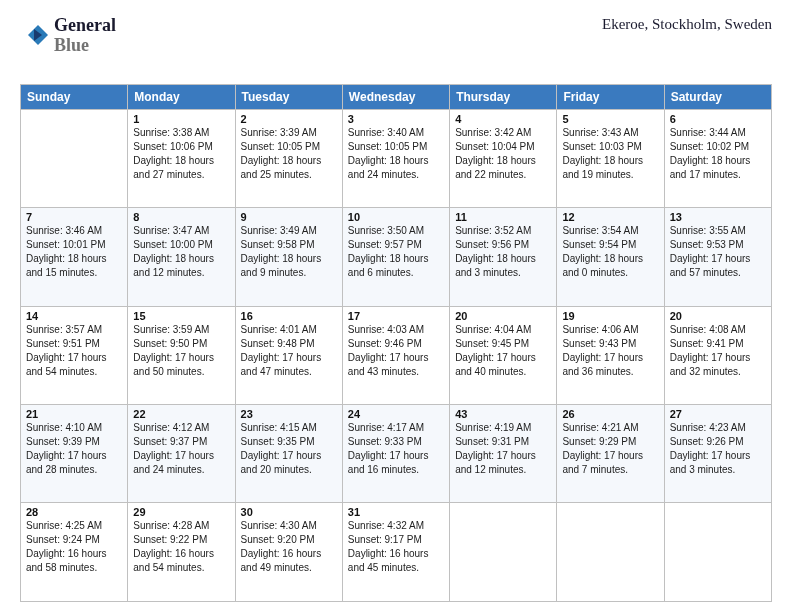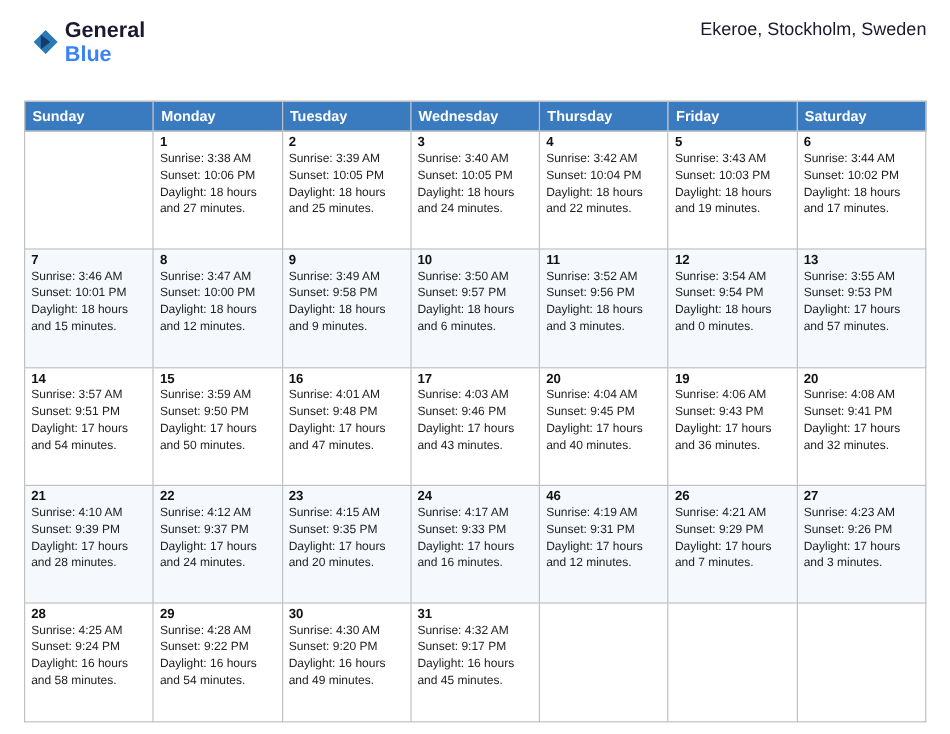--- a/index.html
+++ b/index.html
@@ -15,20 +15,21 @@
       height: 612px;
       padding: 16px 20px 10px 20px;
       display: flex;
       flex-direction: column;
     }
     .header {
       display: flex;
       justify-content: space-between;
       align-items: flex-start;
       margin-bottom: 8px;
+      font-family: Liberation Serif, serif;
     }
     .logo {
       display: flex;
       align-items: center;
       gap: 4px;
     }
     .logo-text {
       font-size: 18px;
       font-weight: bold;
       color: #1a1a2e;
@@ -101,21 +102,21 @@
 <div class="page">
   <div class="header">
     <div class="logo">
       <svg class="logo-icon" viewBox="0 0 30 30" xmlns="http://www.w3.org/2000/svg">
         <rect x="0" y="0" width="30" height="30" fill="none"></rect>
         <polygon points="18,4 28,14 18,24 8,14" fill="#2a7ab8"></polygon>
         <polygon points="14,8 22,14 14,20" fill="#1a3a6e"></polygon>
       </svg>
       <div class="logo-text">
         <div>General</div>
-        <div style="color:#3b82f6;">Blue</div>
+        <div style="color:#737373;">Blue</div>
       </div>
     </div>
     <div class="title-block">
       <div class="subtitle">Ekeroe, Stockholm, Sweden</div>
     </div>
   </div>
 
   <table class="calendar">
     <thead>
       <tr>
@@ -227,21 +228,21 @@
           </td>
           <td>
             <div class="day-number">23</div>
             <div class="day-info">Sunrise: 4:15 AM<br>Sunset: 9:35 PM<br>Daylight: 17 hours<br>and 20 minutes.</div>
           </td>
           <td>
             <div class="day-number">24</div>
             <div class="day-info">Sunrise: 4:17 AM<br>Sunset: 9:33 PM<br>Daylight: 17 hours<br>and 16 minutes.</div>
           </td>
           <td>
-            <div class="day-number">46</div>
+            <div class="day-number">43</div>
             <div class="day-info">Sunrise: 4:19 AM<br>Sunset: 9:31 PM<br>Daylight: 17 hours<br>and 12 minutes.</div>
           </td>
           <td>
             <div class="day-number">26</div>
             <div class="day-info">Sunrise: 4:21 AM<br>Sunset: 9:29 PM<br>Daylight: 17 hours<br>and 7 minutes.</div>
           </td>
           <td>
             <div class="day-number">27</div>
             <div class="day-info">Sunrise: 4:23 AM<br>Sunset: 9:26 PM<br>Daylight: 17 hours<br>and 3 minutes.</div>
           </td>

